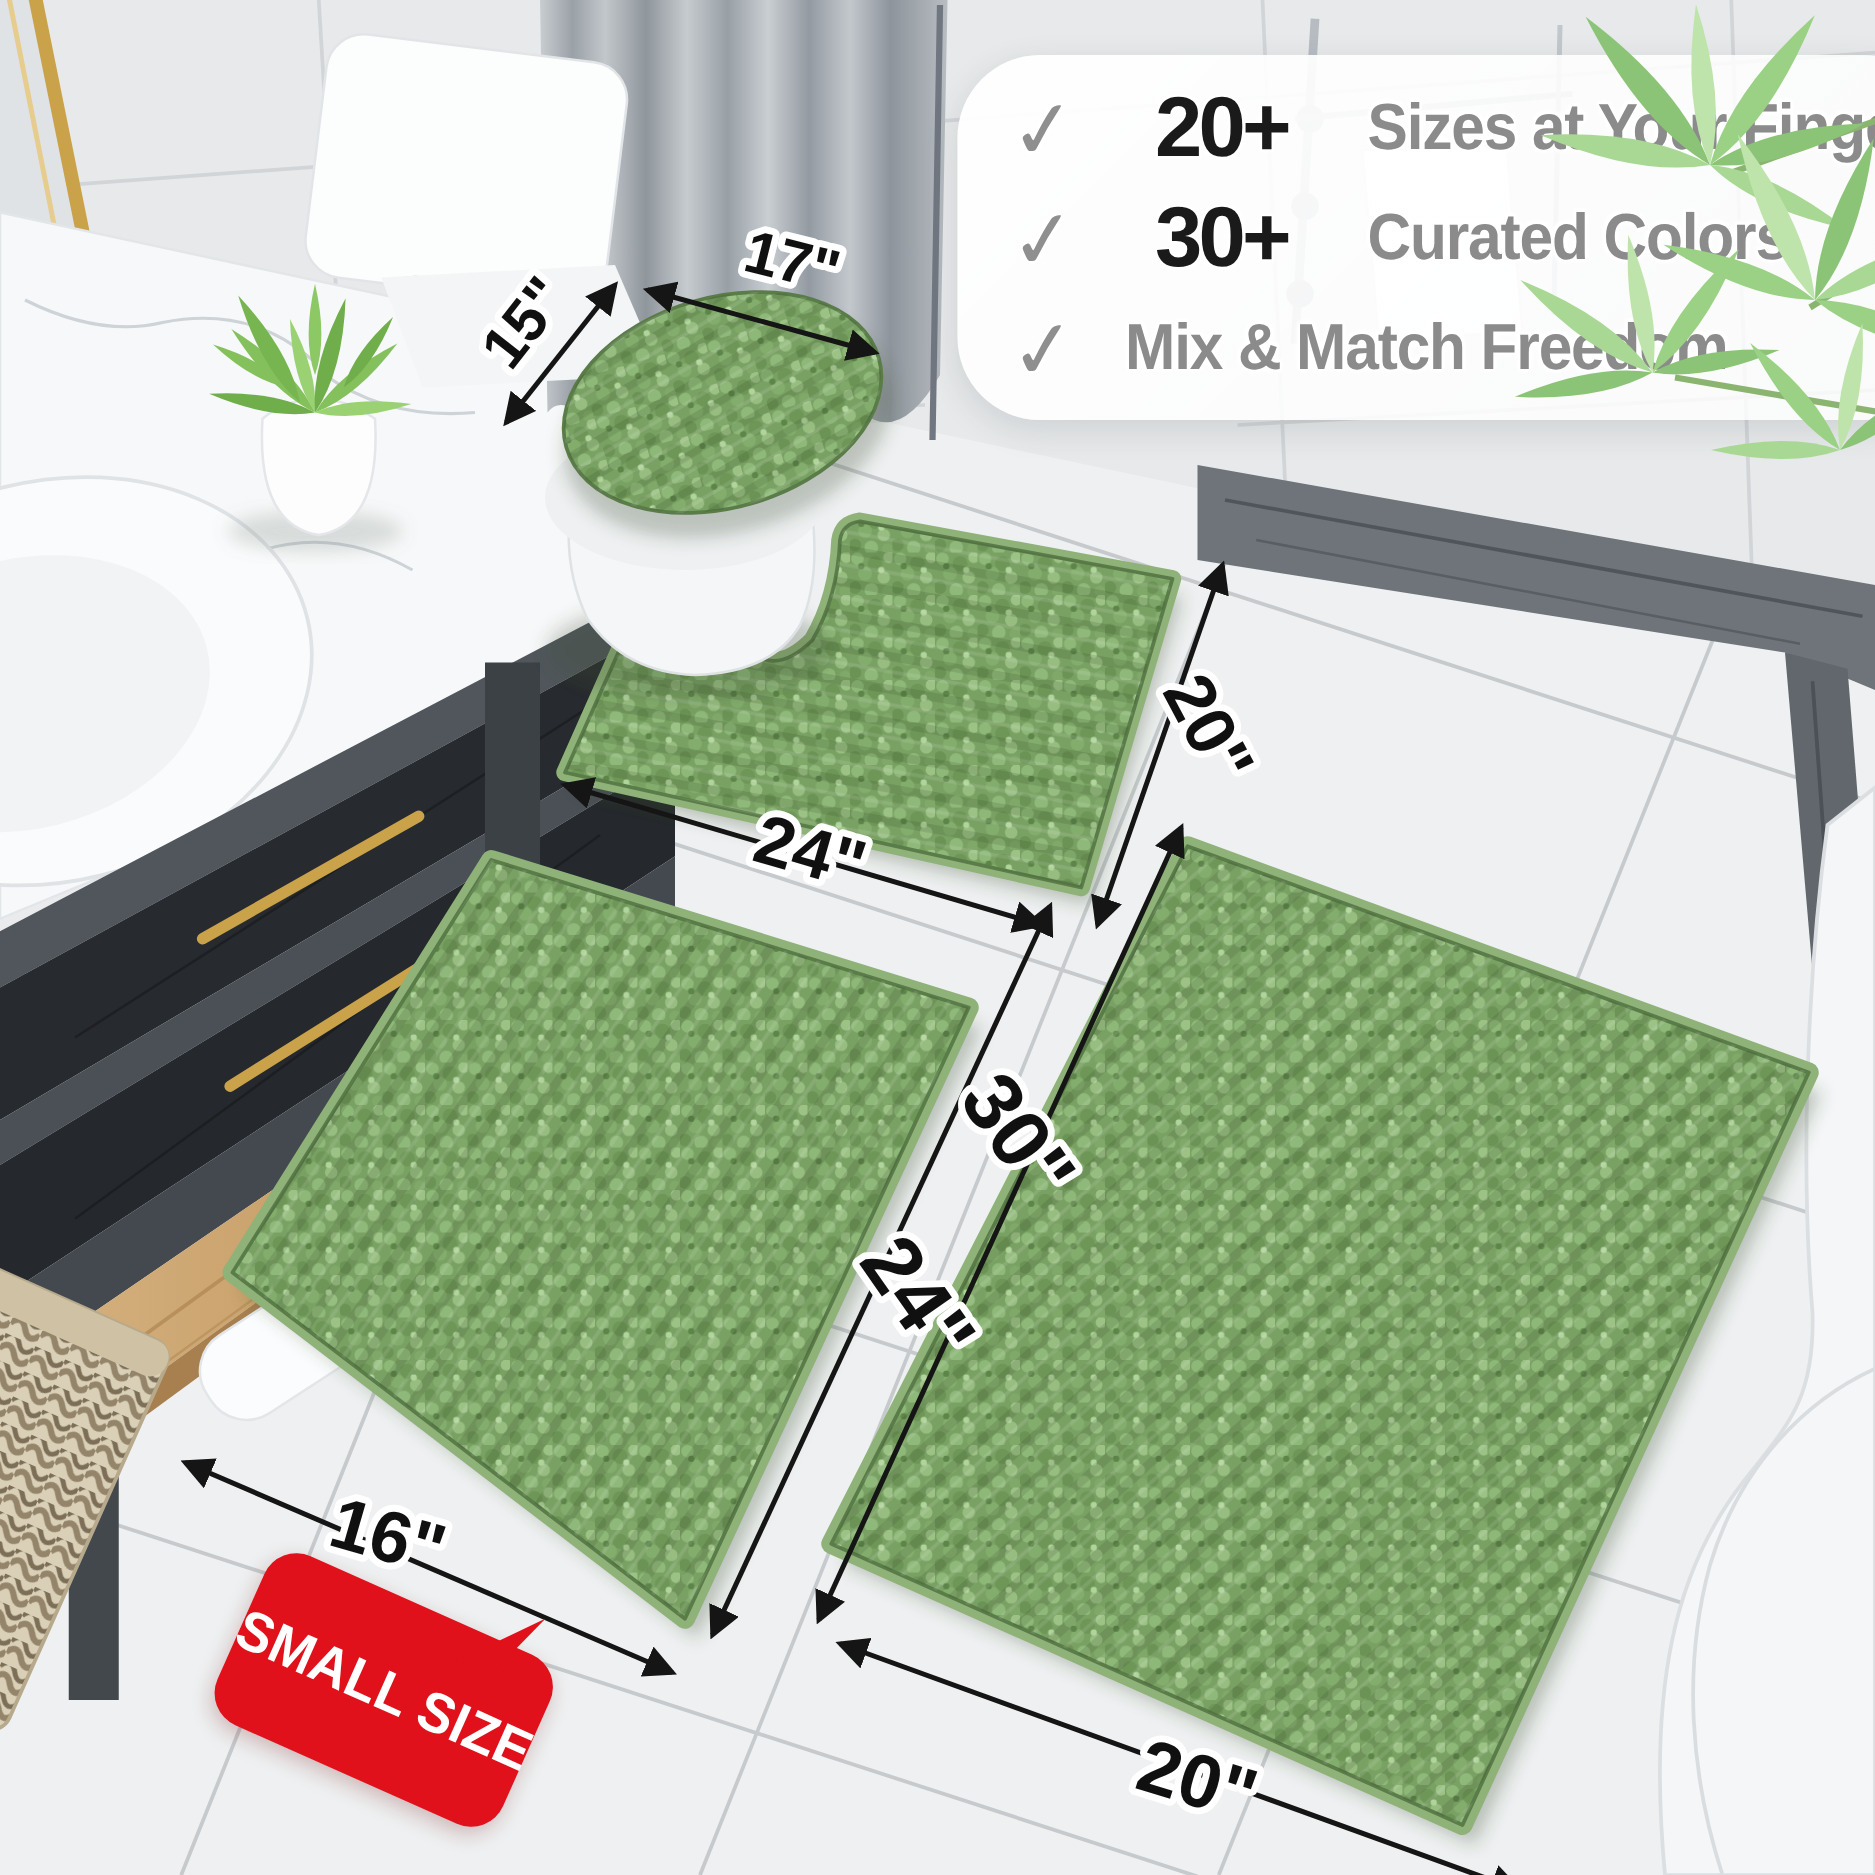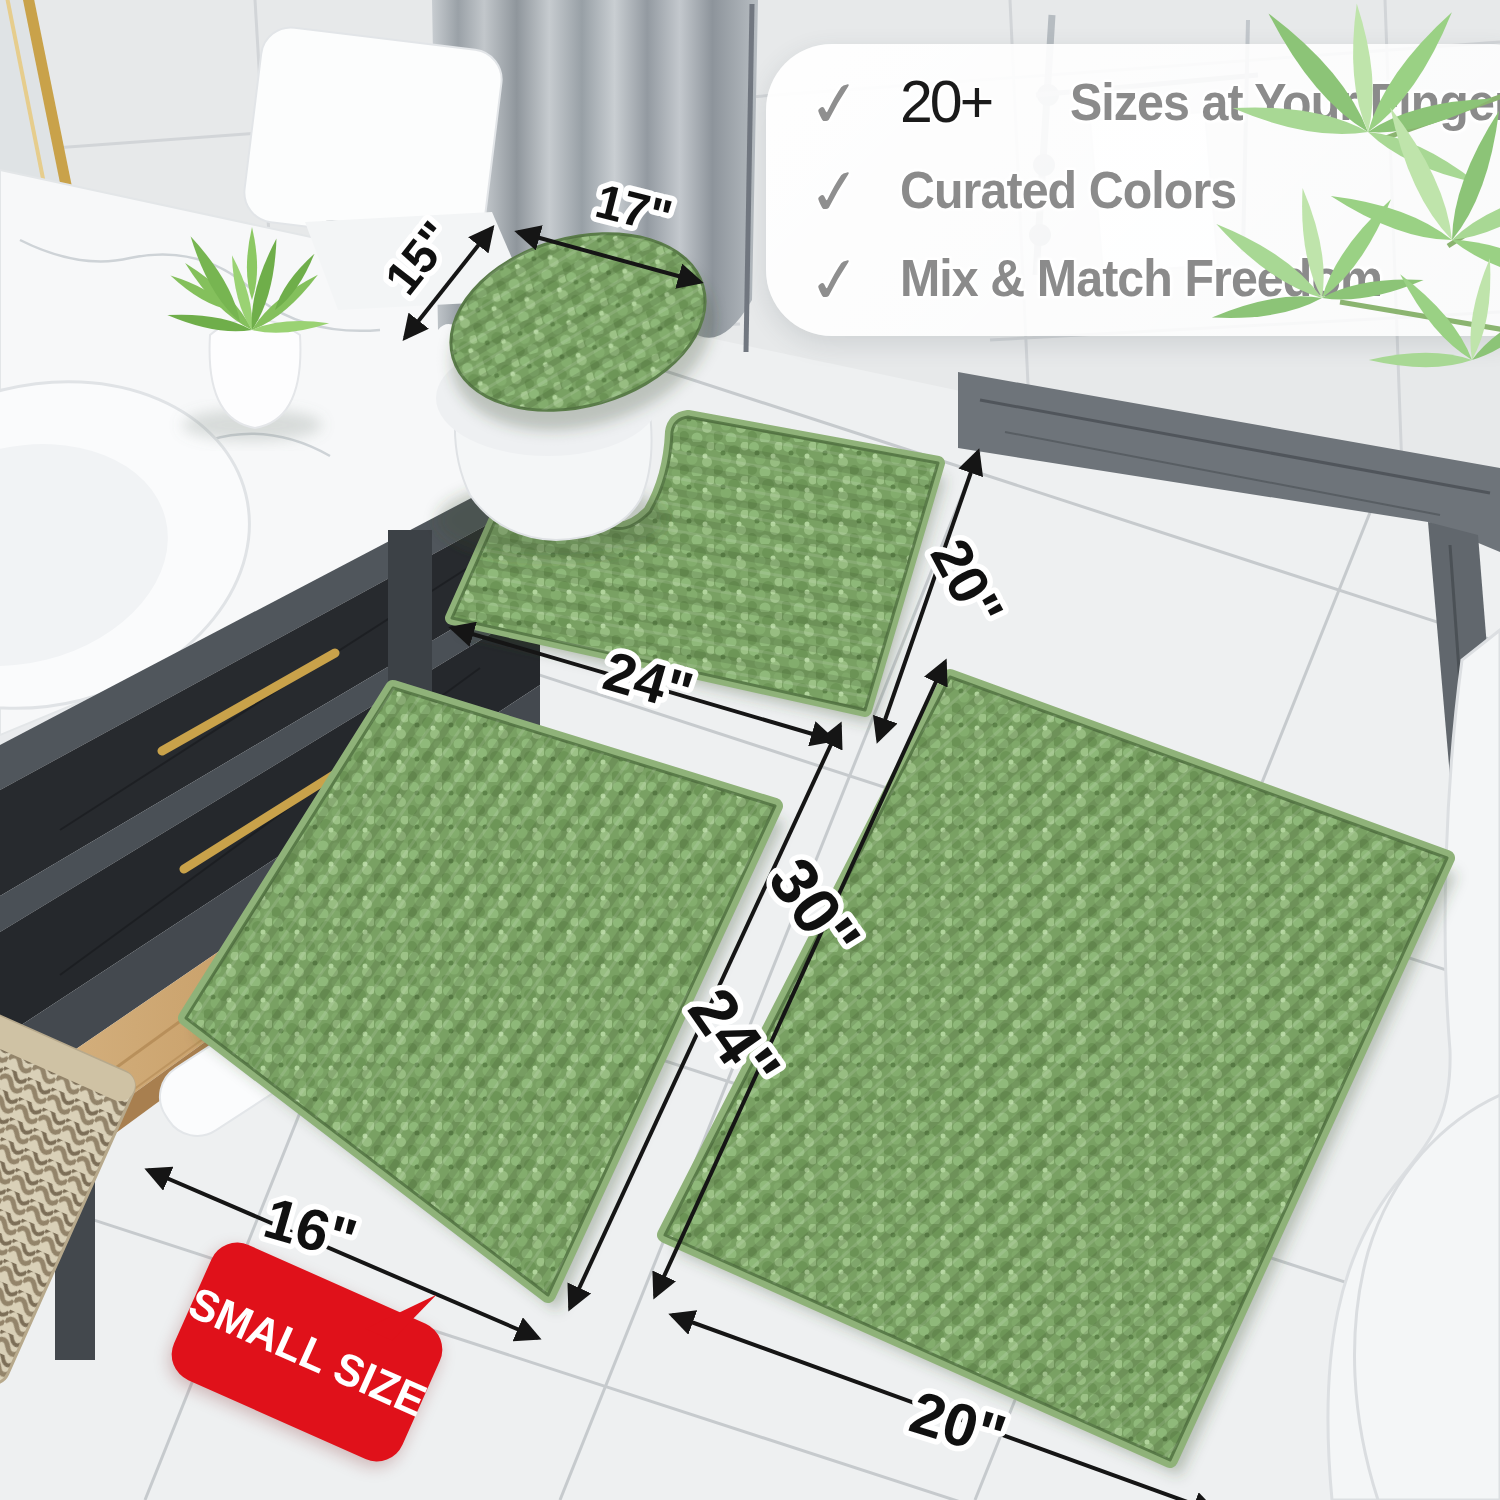--- a/index.html
+++ b/index.html
@@ -8,22 +8,22 @@
   #scene,#plant-overlay{position:absolute;left:0;top:0;}
   #scene{z-index:1;}
   .callout{position:absolute;left:766px;top:44px;width:790px;height:292px;z-index:2;
            background:linear-gradient(135deg,rgba(255,255,255,0.97) 0%,rgba(255,255,255,0.84) 70%,rgba(255,255,255,0.78) 100%);
            border-radius:66px;box-shadow:0 8px 26px rgba(60,70,80,0.14);
            padding:14px 0 0 42px;box-sizing:border-box;}
   .feature-row{display:flex;align-items:center;height:88px;}
   .check{width:92px;font-size:64px;font-weight:bold;color:#8f8f8f;flex:0 0 92px;
          transform:rotate(-6deg);
          text-shadow:0 0 5px #fff,0 0 9px #fff,2px 2px 2px #fff,-2px -2px 2px #fff,2px -2px 2px #fff,-2px 2px 2px #fff;}
-  .count{width:170px;flex:0 0 170px;font-size:59px;font-weight:normal;color:#1a1a1a;letter-spacing:-3px;
-         text-shadow:0 0 5px #fff,0 0 9px #fff,2px 2px 2px #fff,-2px -2px 2px #fff,2px -2px 2px #fff,-2px 2px 2px #fff;}
+  .count{width:170px;flex:0 0 170px;font-size:68px;font-weight:bold;color:#1a1a1a;letter-spacing:-3px;
+         text-shadow:0 0 5px #fff,0 0 9px #fff,2px 2px 2px #fff,-2px -2px 2px #fff,2px -2px 2px #fff,-2px 2px 2px #fff;margin-left:24px;}
   .feat{font-size:52px;font-weight:bold;color:#8b8b8b;letter-spacing:-1px;white-space:nowrap;
         transform:scaleX(.93);transform-origin:left center;
         text-shadow:0 0 5px #fff,0 0 9px #fff,2px 2px 2px #fff,-2px -2px 2px #fff,2px -2px 2px #fff,-2px 2px 2px #fff;}
   #plant-overlay{z-index:3;pointer-events:none;}
   .badge{position:absolute;left:182px;top:1278px;width:250px;height:148px;z-index:4;
          background:#e0111a;border-radius:28px;transform:rotate(24deg);
          display:flex;align-items:center;justify-content:center;
          box-shadow:0 6px 16px rgba(120,20,20,0.25);}
   .badge span{color:#ffffff;font-weight:bold;font-size:45px;letter-spacing:0;
               transform:scaleX(.95);white-space:nowrap;}
@@ -285,20 +285,21 @@
 </svg>
 
 <div class="callout">
   <div class="feature-row">
     <span class="check">✓</span>
     <span class="count">20+</span>
     <span class="feat">Sizes at Your Fingertips</span>
   </div>
   <div class="feature-row">
     <span class="check">✓</span>
+    <span class="count">30+</span>
     <span class="feat">Curated Colors</span>
   </div>
   <div class="feature-row row-no-count">
     <span class="check">✓</span>
 
     <span class="feat">Mix &amp; Match Freedom</span>
   </div>
 </div>
 
 <svg id="plant-overlay" width="1500" height="1500" viewBox="0 0 1500 1500">

